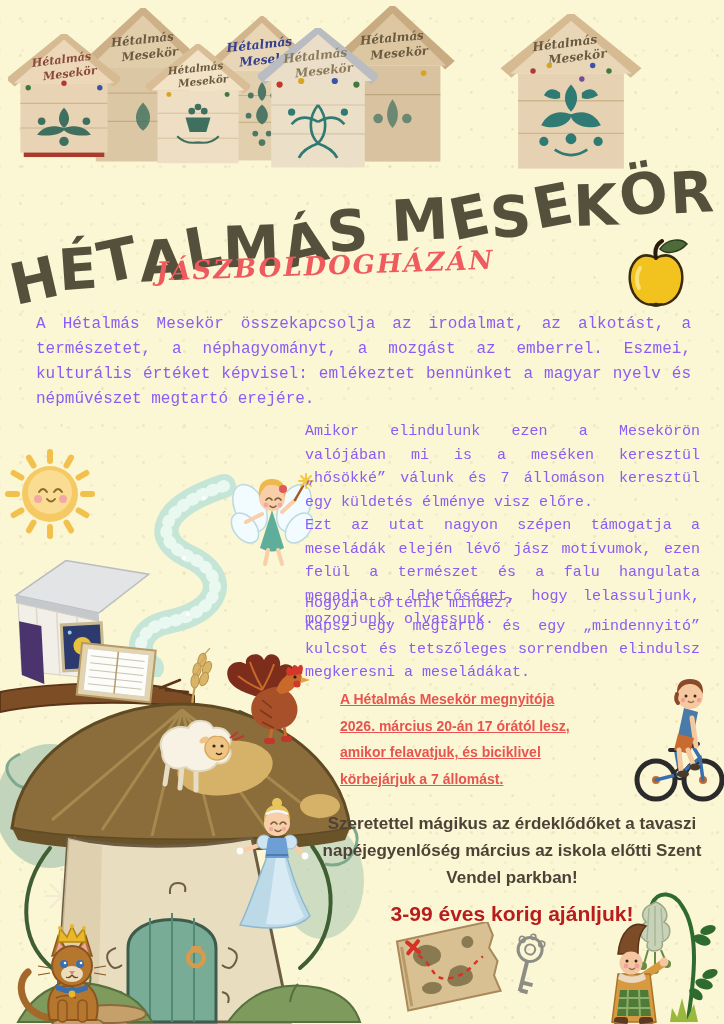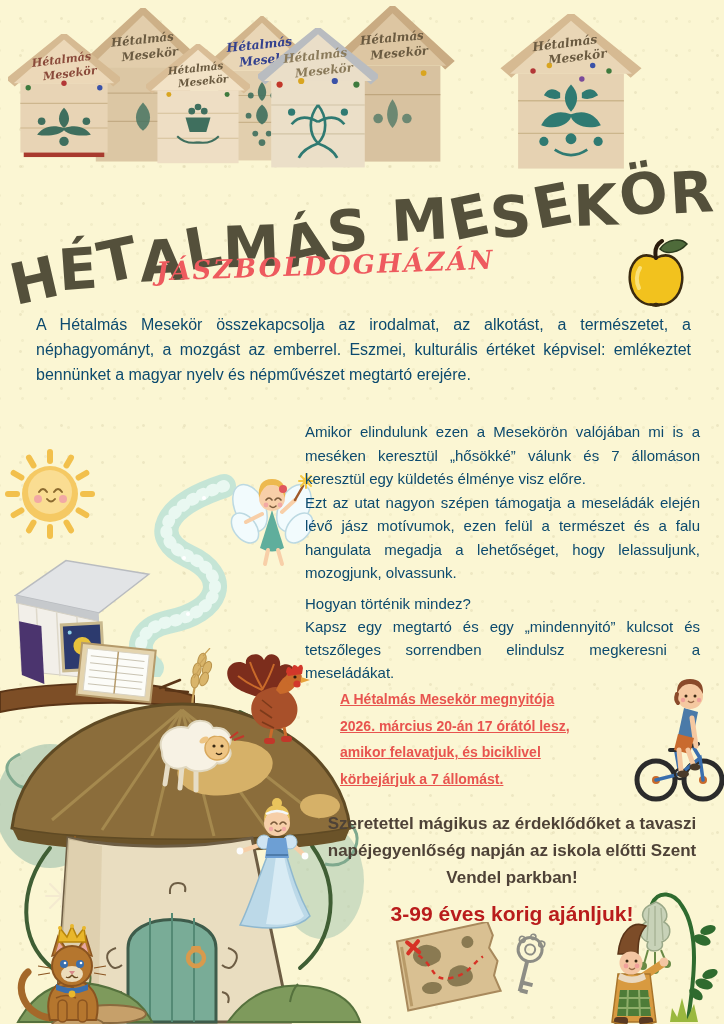--- a/index.html
+++ b/index.html
@@ -35,21 +35,21 @@
   }
   .title span{display:inline-block;}
   .title .sp{width:22px;}
   .subtitle{
     left:156px; top:252px; width:260px; z-index:3;
     font-family:"DejaVu Serif", serif; font-style:italic; font-weight:bold;
     font-size:26px; letter-spacing:2px; color:#ee5a5e; transform:rotate(-2deg);
   }
 
   
-  .txt{color:#0c4a6e; z-index:3;}
+  .txt{color:#8b5cf6; z-index:3;font-family:Liberation Mono, monospace;}
   .intro{left:36px; top:312px; width:655px; font-size:16px; line-height:25px; text-align:justify;}
   .intro p{margin:0;}
   .journey{left:305px; top:420px; width:395px; font-size:15px; line-height:23.5px; text-align:justify;}
   .journey p{margin:0;}
   .how{left:305px; top:592px; width:395px; font-size:15px; line-height:23px; text-align:justify;}
   .how p{margin:0;}
   .opening{
     left:340px; top:686px; width:372px; z-index:3;
     color:#e8544f; font-weight:bold; font-size:14px; line-height:26.5px;text-decoration:underline;
   }
@@ -281,21 +281,21 @@
 
   <div class="abs opening">
     <div class="line">A Hétalmás Mesekör megnyitója</div>
     <div class="line">2026. március 20-án 17 órától lesz,</div>
     <div class="line">amikor felavatjuk, és biciklivel</div>
     <div class="line">körbejárjuk a 7 állomást.</div>
   </div>
 
   <div class="abs invitation">
     <div class="line">Szeretettel mágikus az érdeklődőket a tavaszi</div>
-    <div class="line">napéjegyenlőség napján az iskola előtti Szent</div>
+    <div class="line">napéjegyenlőség március az iskola előtti Szent</div>
     <div class="line">Vendel parkban!</div>
     <div class="agenote">3-99 éves korig ajánljuk!</div>
   </div>
 
   <div class="abs" style="left:4px;top:448px;z-index:2;">
     <svg width="92" height="92" viewBox="0 0 92 92">
       <g fill="#f2c04c">
         <rect x="43" y="1" width="6" height="15" rx="3"></rect>
         <rect x="43" y="1" width="6" height="15" rx="3" transform="rotate(30 46 46)"></rect>
         <rect x="43" y="1" width="6" height="15" rx="3" transform="rotate(60 46 46)"></rect>

